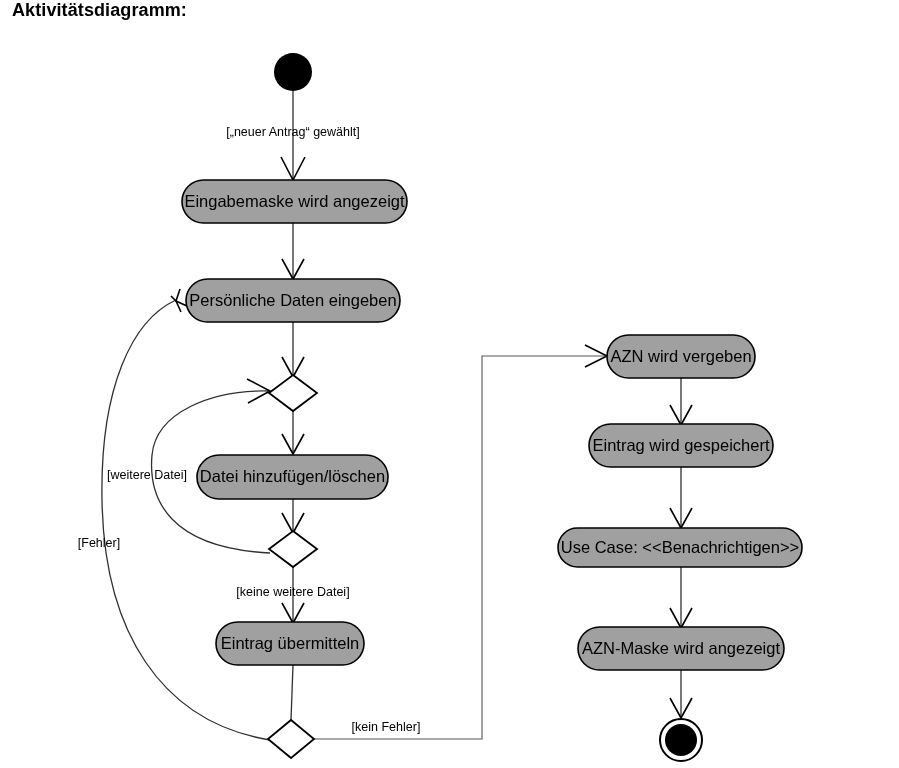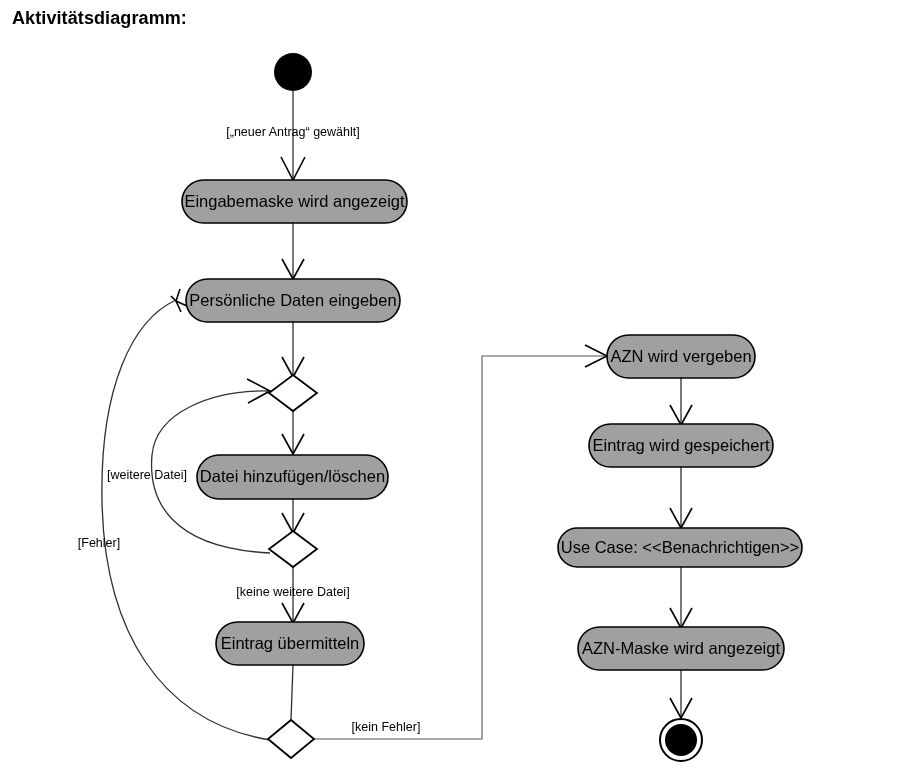--- a/index.html
+++ b/index.html
@@ -10,21 +10,21 @@
   body {
     width: 899px;
     height: 768px;
     font-family: "Liberation Sans", sans-serif;
     overflow: hidden;
     position: relative;
   }
   #page-title {
     position: absolute;
     left: 12px;
-    top: 8px;
+    top: 0;
     font-size: 18px;
     font-weight: bold;
     color: #000000;
     letter-spacing: 0.1px;
   }
   #diagram-canvas {
     position: absolute;
     left: 0;
     top: 0;
     width: 899px;

